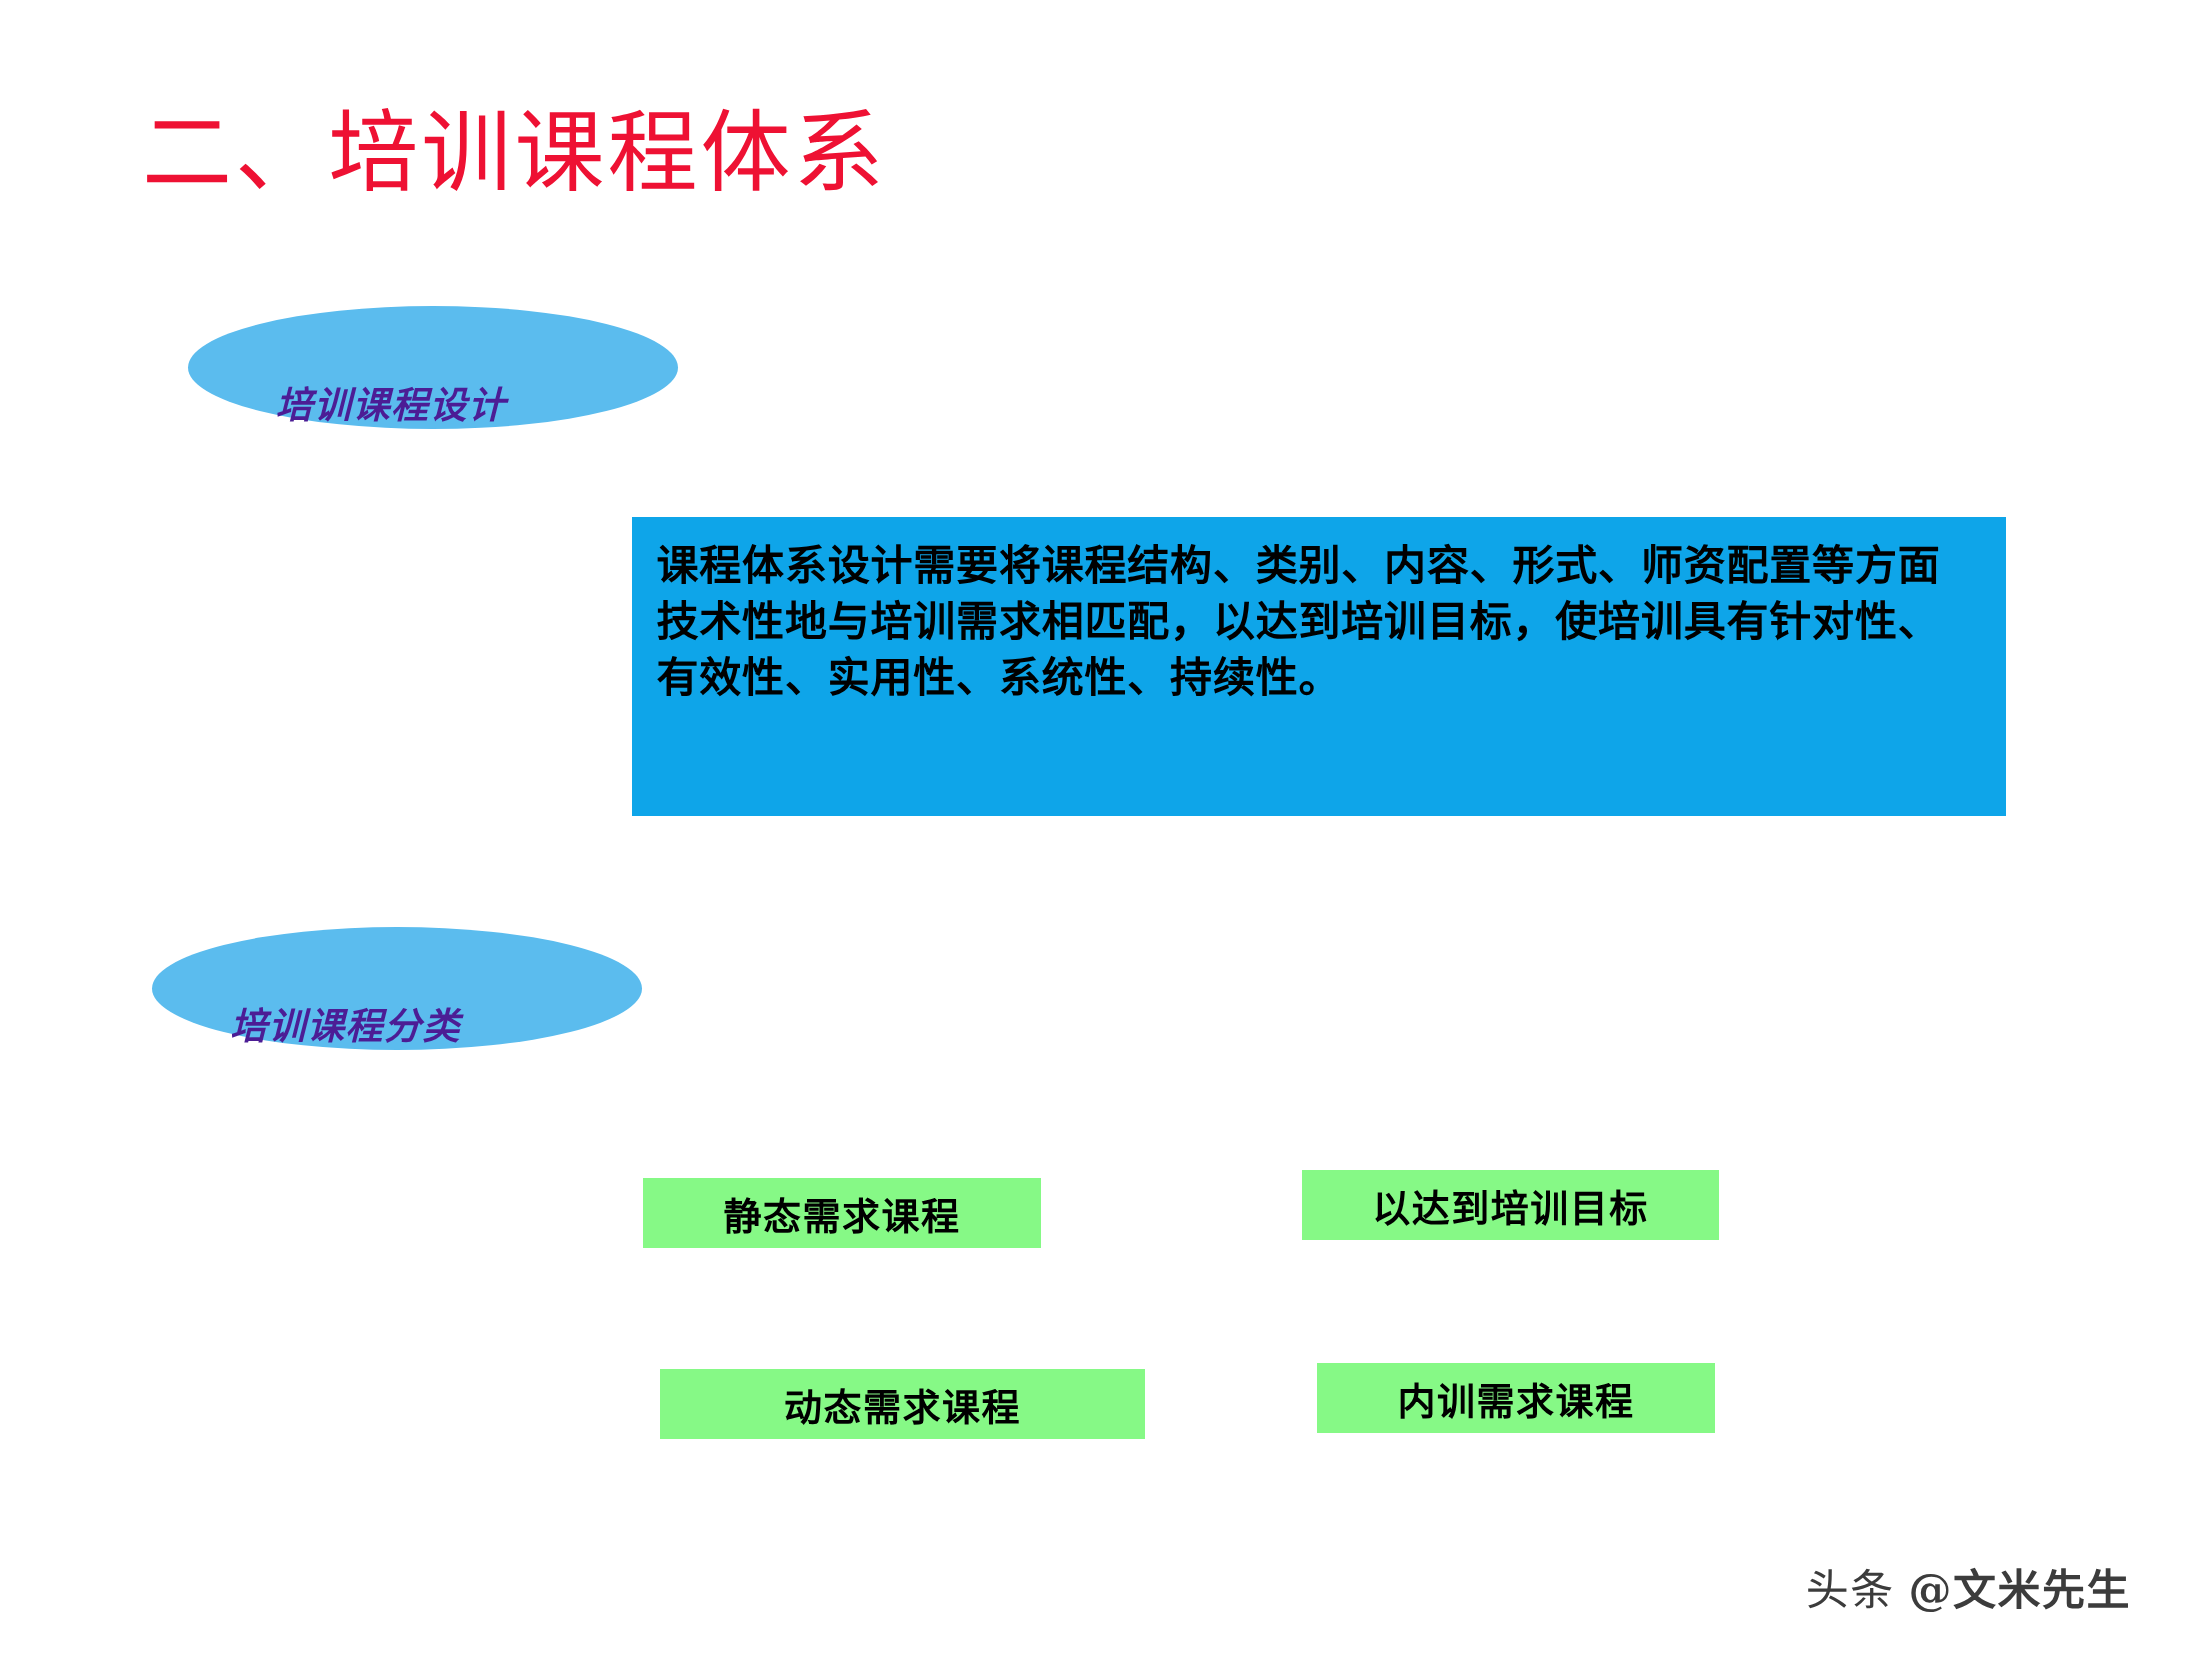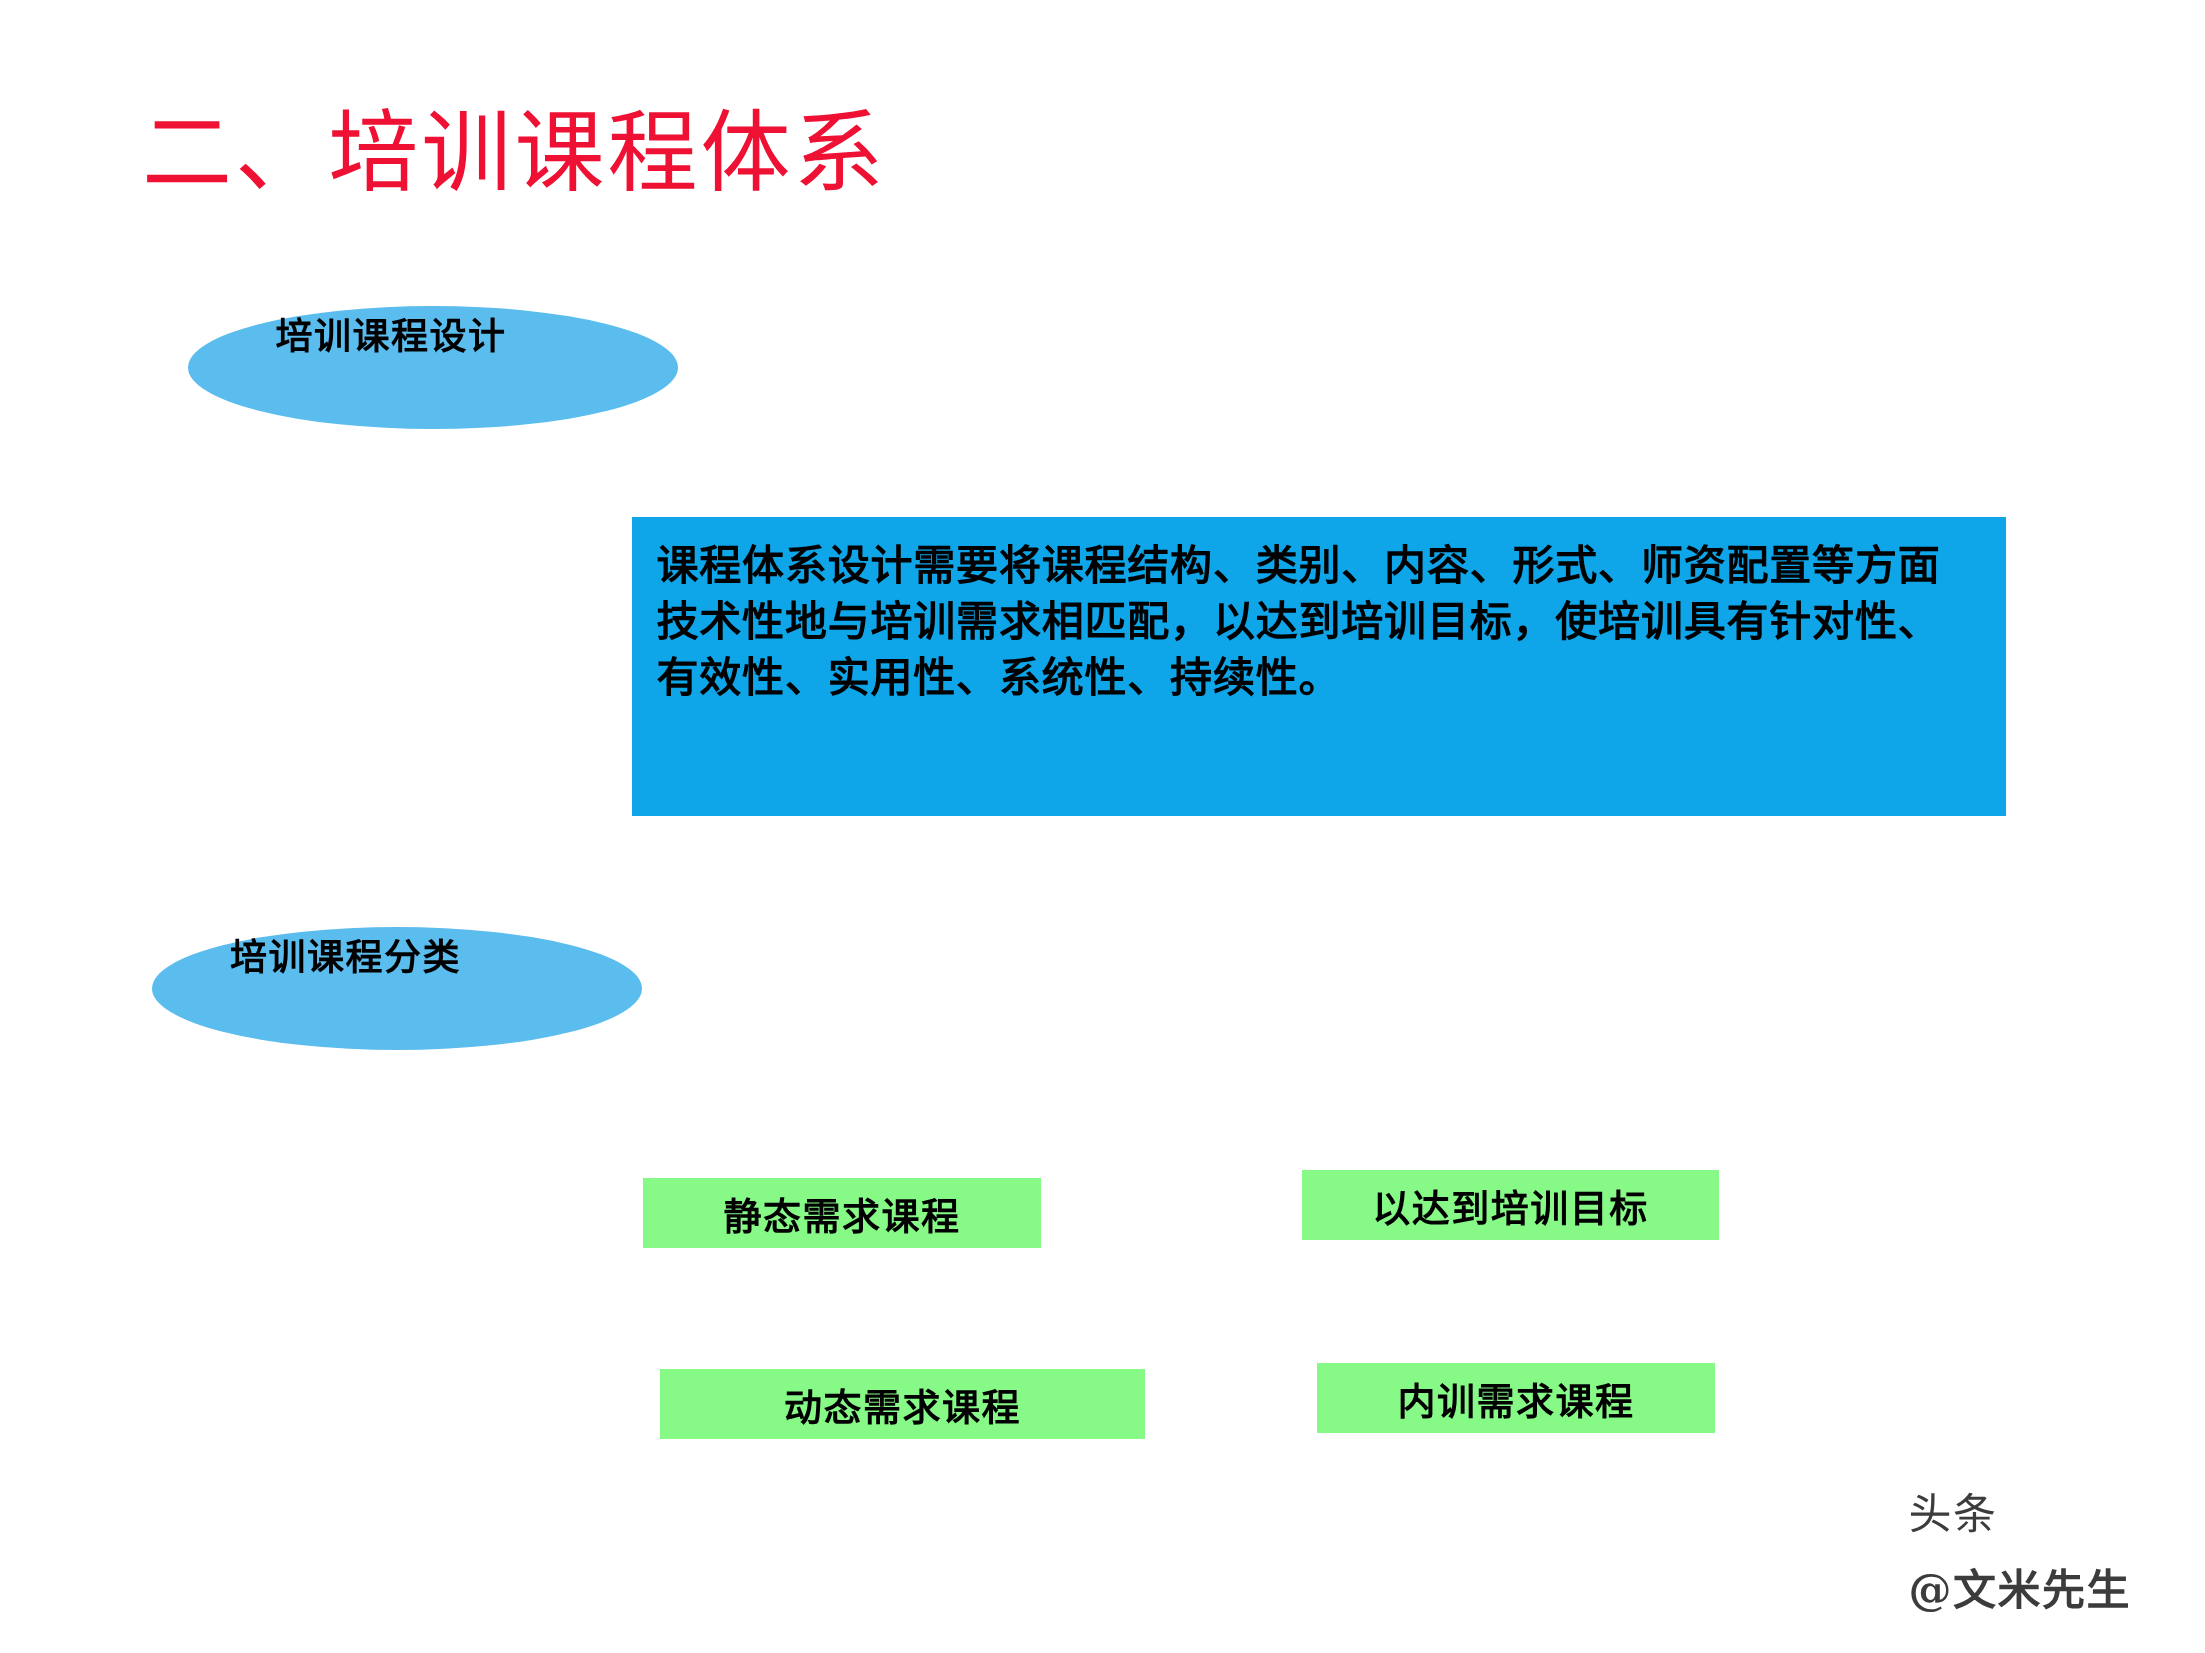--- a/index.html
+++ b/index.html
@@ -38,26 +38,27 @@
     white-space: nowrap;
     margin-top: 44px;
   }
 
   
   .ellipse {
     position: absolute;
     background: #5bbcee;
     border-radius: 50%;
     display: flex;
-    align-items: flex-start;
+    align-items: flex-end;
     justify-content: center;
-    color: #000000;
+    color: #4c1d95;
     font-weight: bold;
     letter-spacing: 1.5px;
     box-sizing: border-box;
+    font-style: italic;
   }
   .ellipse-1 {
     left: 188px;
     top: 306px;
     width: 490px;
     height: 123px;
     font-size: 37px;
     padding-right: 84px;
   }
   .ellipse-2 {
@@ -106,28 +107,27 @@
   .tag-b { left: 1302px; top: 1170px; width: 417px; height: 70px; }
   .tag-c { left: 660px;  top: 1369px; width: 485px; height: 70px; }
   .tag-d { left: 1317px; top: 1363px; width: 398px; height: 70px; }
 
   
   .watermark {
     position: absolute;
     right: 74px;
     bottom: 37px;
     display: flex;
-    align-items: flex-start;
+    align-items: flex-end;
     gap: 13.8px;
     color: #3c3c3c;
     font-size: 43px;
     letter-spacing: 1.5px;
     font-family: "DejaVu Serif", "Liberation Serif", serif;
     white-space: nowrap;
-    flex-direction: column;
   }
   .watermark .wm-brand { font-weight: normal; }
   .watermark .wm-handle { font-weight: bold; }
 </style>
 </head>
 <body>
 
 <div class="slide">
 
   <div class="slide-title">二、培训课程体系</div>

